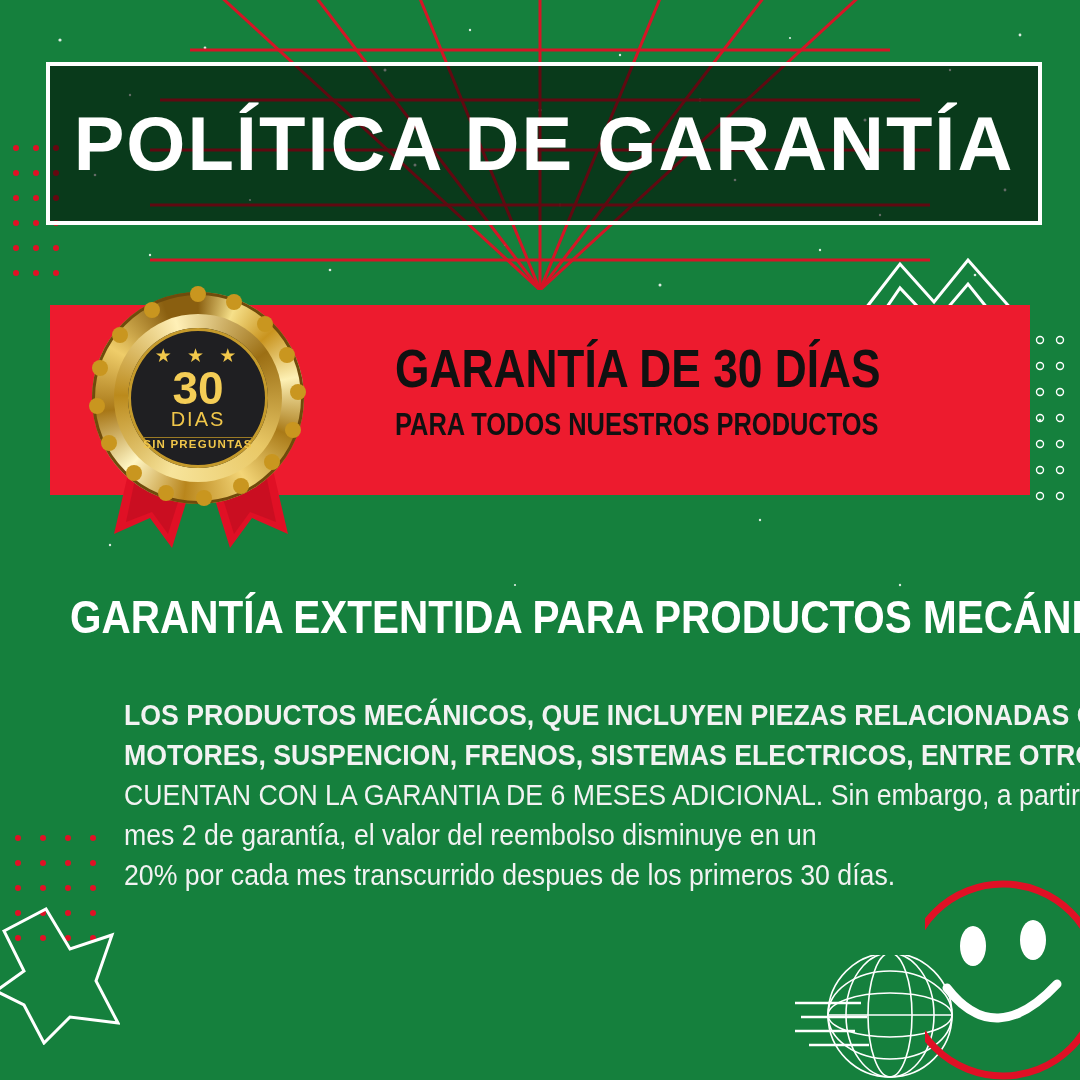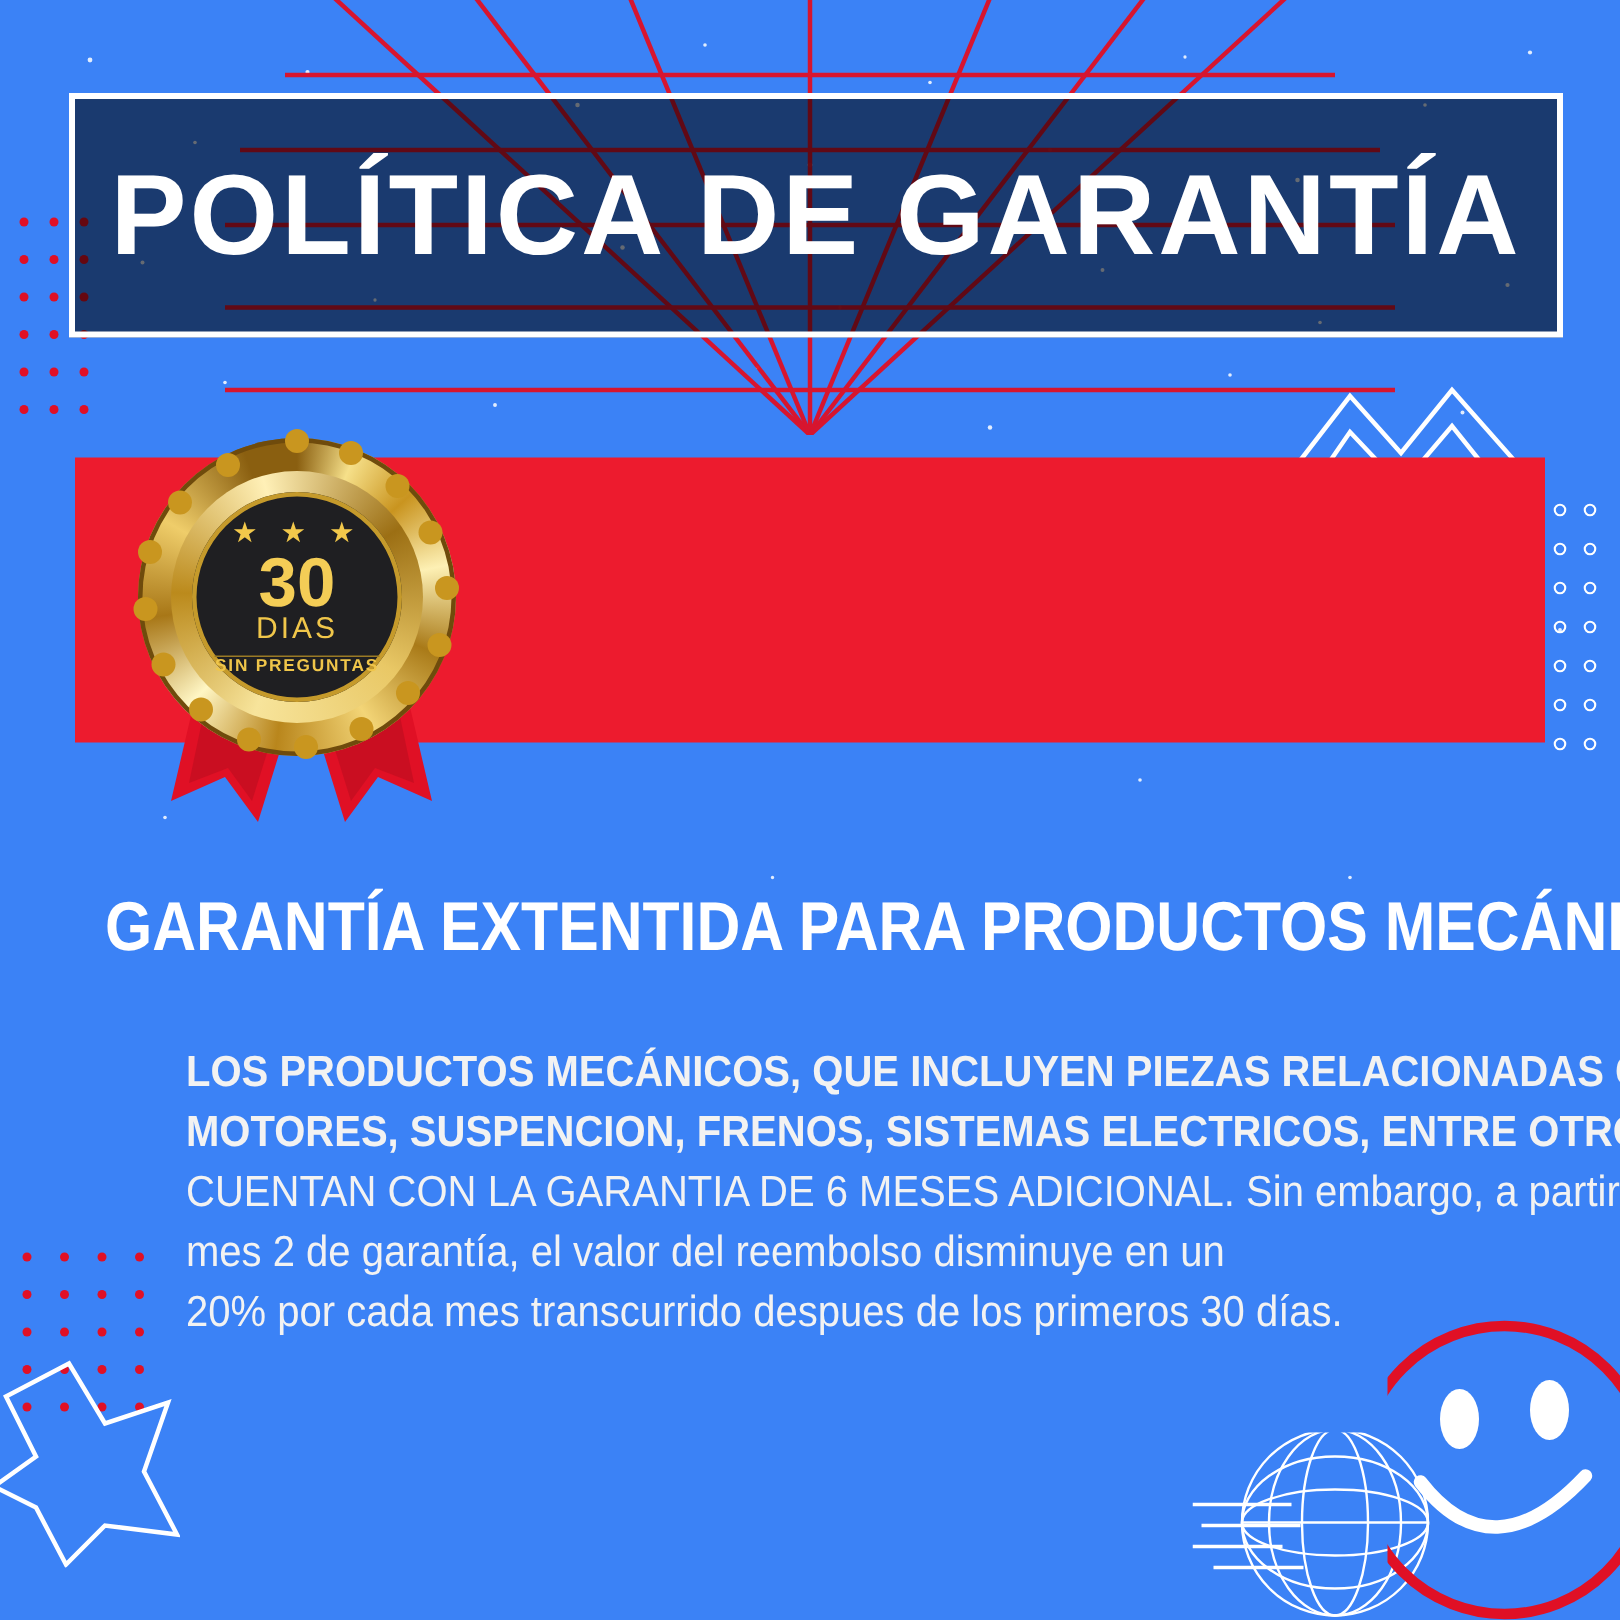--- a/index.html
+++ b/index.html
@@ -4,21 +4,21 @@
 <style>
   html, body {
     margin: 0;
     padding: 0;
     background: #000;
   }
   #poster {
     position: relative;
     width: 1080px;
     height: 1080px;
-    background: #3b82f6;
+    background: #15803d;
     overflow: hidden;
     font-family: "Liberation Sans", sans-serif;
   }
 
   
   .bg-layer {
     position: absolute;
     inset: 0;
     pointer-events: none;
   }
@@ -432,20 +432,24 @@
       <ellipse cx="108" cy="60" rx="13" ry="20" fill="#ffffff"></ellipse>
       <path d="M22 108 Q70 170 132 104" fill="none" stroke="#ffffff" stroke-width="9" stroke-linecap="round"></path>
     </svg>
   </div>
 
   <div class="title-frame">
     <div class="title-text">POLÍTICA DE GARANTÍA</div>
   </div>
 
   <div class="red-banner"></div>
+  <div class="banner-texts">
+    <div class="banner-head">GARANTÍA DE 30 DÍAS</div>
+    <div class="banner-sub">PARA TODOS NUESTROS PRODUCTOS</div>
+  </div>
 
   <div class="badge-wrap">
     <svg class="ribbon" viewBox="0 0 190 120" xmlns="http://www.w3.org/2000/svg">
       <path d="M30 10 L8 104 L44 88 L66 118 L92 34 Z" fill="#e01025"></path>
       <path d="M160 10 L182 104 L146 88 L124 118 L98 34 Z" fill="#e01025"></path>
       <path d="M36 16 L20 92 L46 82 L62 104 L82 40 Z" fill="#b80d1f" opacity=".55"></path>
       <path d="M154 16 L170 92 L144 82 L128 104 L108 40 Z" fill="#b80d1f" opacity=".55"></path>
     </svg>
 
     <div class="seal">

